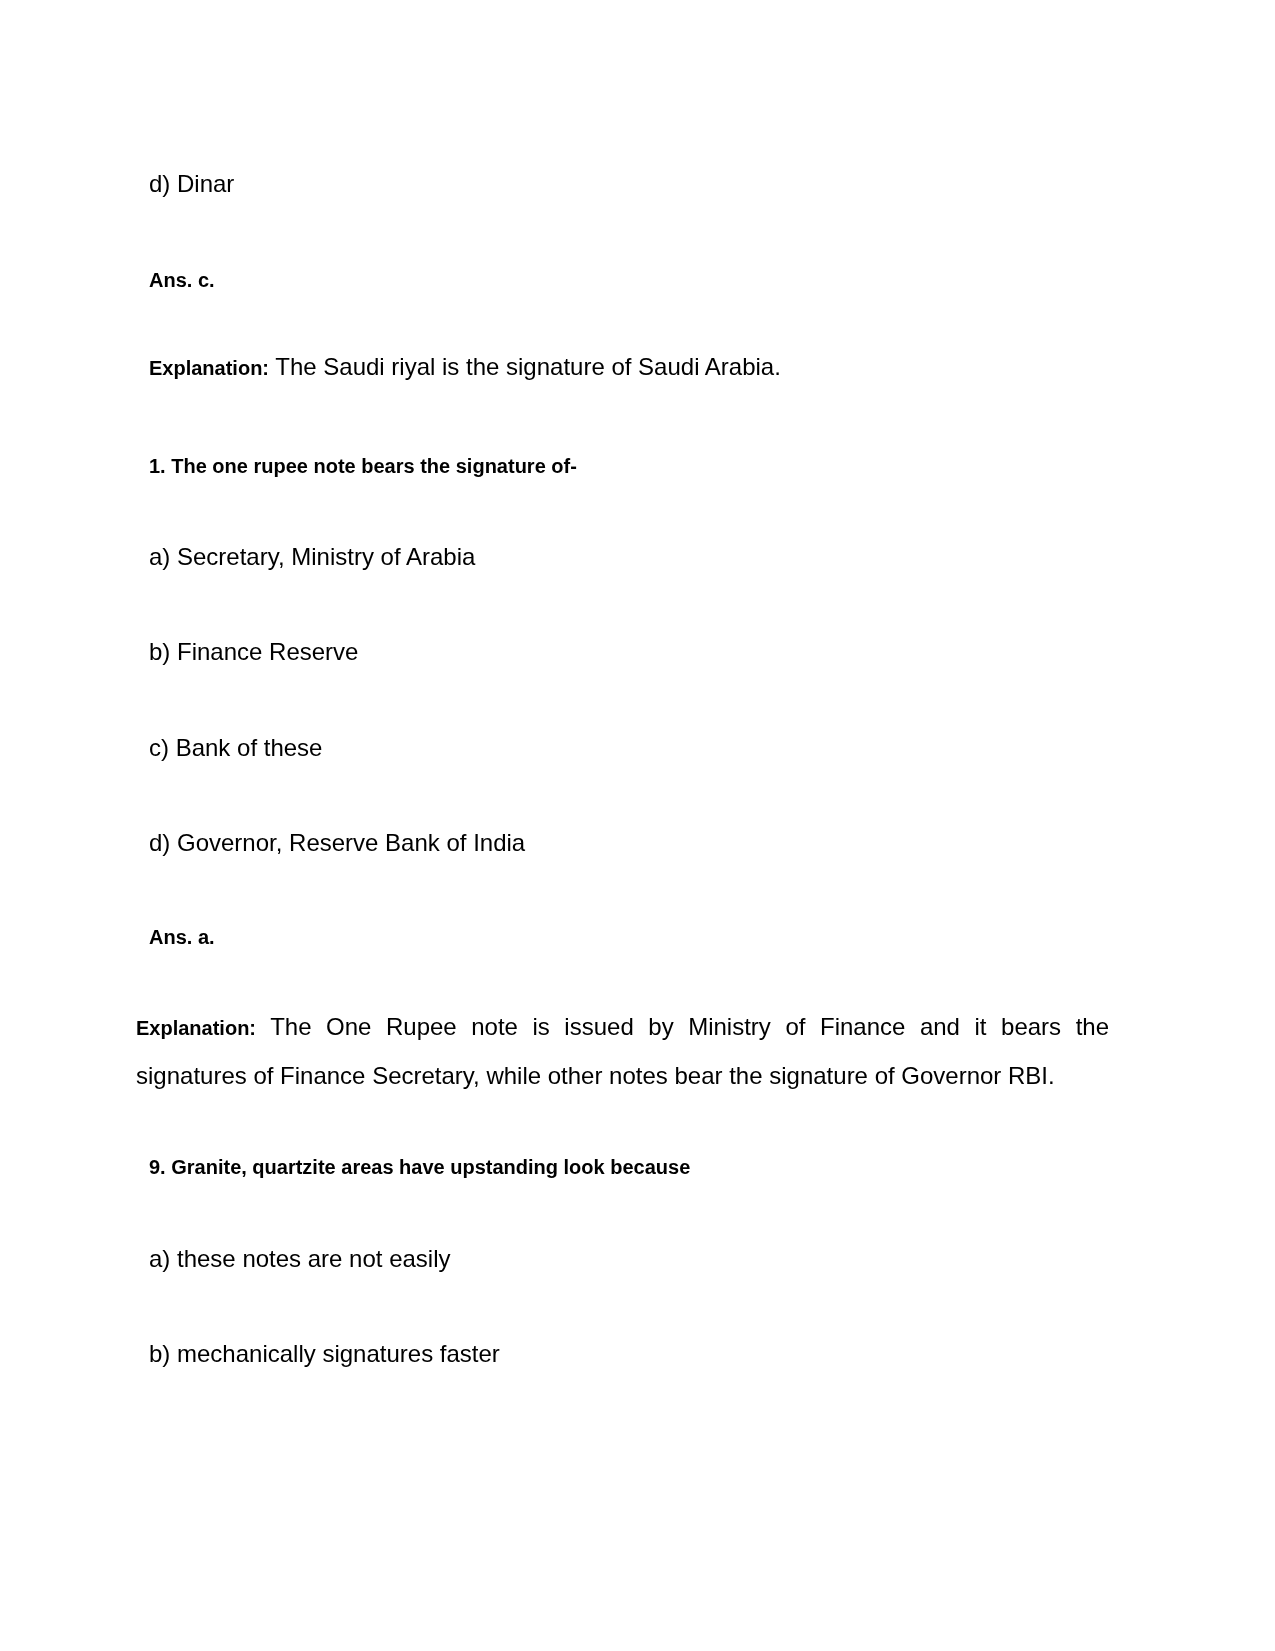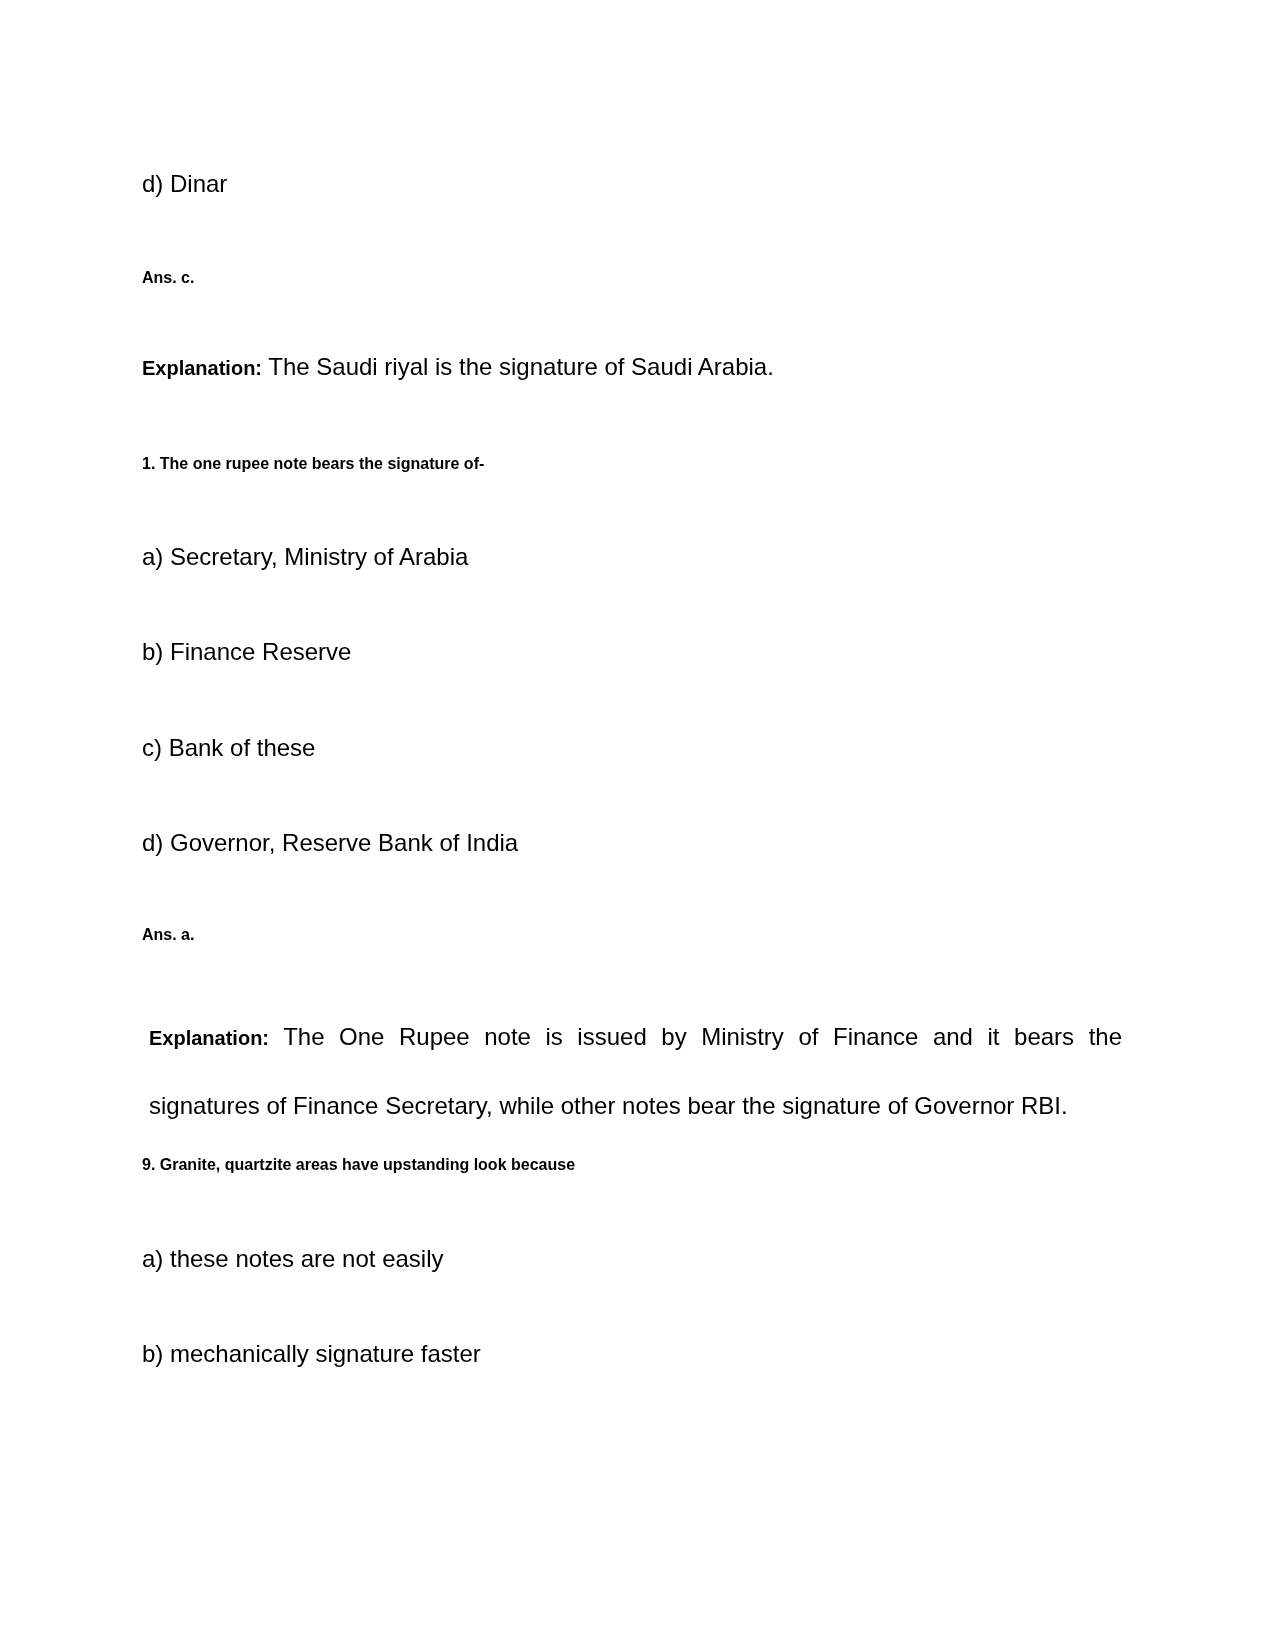--- a/index.html
+++ b/index.html
@@ -1,36 +1,36 @@
 <!DOCTYPE html>
 <html><head>
   <meta charset="utf-8">
   <style>
     html, body { margin: 0; padding: 0; background: #ffffff; }
     body { width: 1275px; height: 1651px; position: relative; overflow: hidden; color: #000; font-family: "Liberation Sans", sans-serif; }
-    .line { position: absolute; left: 142px; white-space: nowrap; }
+    .line { position: absolute; left: 149px; white-space: nowrap; }
     .opt { font-size: 24px; }
-    .bold-s { font-size: 16px; font-weight: bold; }
+    .bold-s { font-size: 20px; font-weight: bold; }
     .expl { font-size: 24px; }
     .expl .lbl { font-size: 20px; font-weight: bold; }
-    .justify { position: absolute; left: 149px; width: 973px; font-size: 24px; line-height: 67px; text-align: justify; text-align-last: left; }
+    .justify { position: absolute; left: 136px; width: 973px; font-size: 24px; line-height: 47px; text-align: justify; text-align-last: left; }
     .justify .lbl { font-size: 20px; font-weight: bold; }
   </style>
 </head>
 <body>
 
 <div>
   <div class="line opt" style="top:170px">d) Dinar</div>
   <div class="line bold-s" style="top:269px">Ans. c.</div>
   <div class="line expl" style="top:353px"><span class="lbl">Explanation:</span><span> The Saudi riyal is the signature of Saudi Arabia.</span></div>
 
   <div class="line bold-s" style="top:455px">1. The one rupee note bears the signature of-</div>
   <div class="line opt" style="top:543px">a) Secretary, Ministry of Arabia</div>
   <div class="line opt" style="top:638px">b) Finance Reserve</div>
   <div class="line opt" style="top:734px">c) Bank of these</div>
   <div class="line opt" style="top:829px">d) Governor, Reserve Bank of India</div>
   <div class="line bold-s" style="top:926px">Ans. a.</div>
   <div class="justify" style="top:1003px"><span class="lbl">Explanation:</span><span> The One Rupee note is issued by Ministry of Finance and it bears the signatures of Finance Secretary, while other notes bear the signature of Governor RBI.</span></div>
 
   <div class="line bold-s" style="top:1156px">9. Granite, quartzite areas have upstanding look because</div>
   <div class="line opt" style="top:1245px">a) these notes are not easily</div>
-  <div class="line opt" style="top:1340px">b) mechanically signature faster</div>
+  <div class="line opt" style="top:1340px">b) mechanically signatures faster</div>
 </div>
 
 </body></html>

